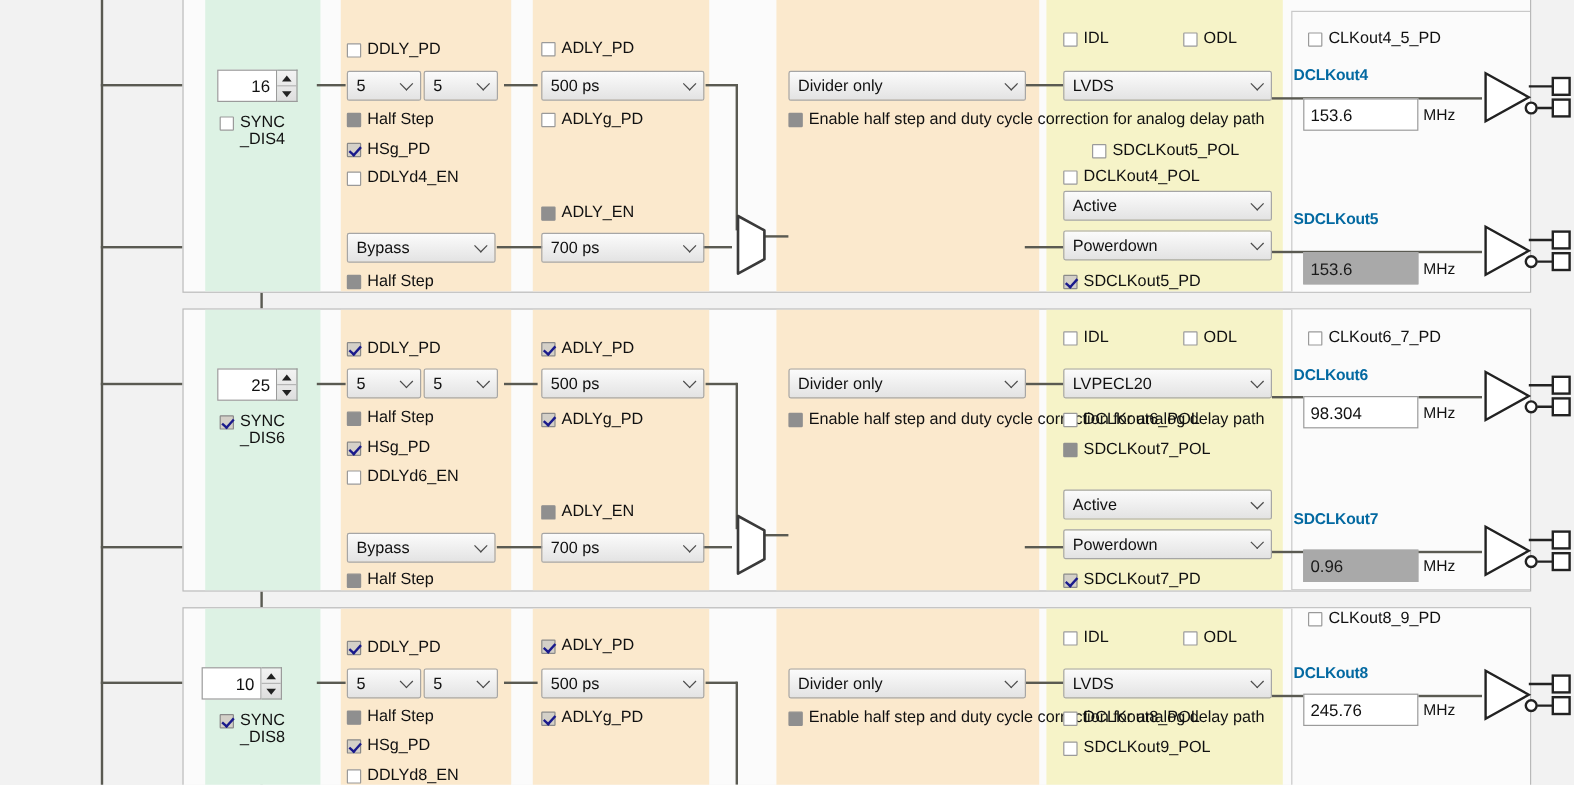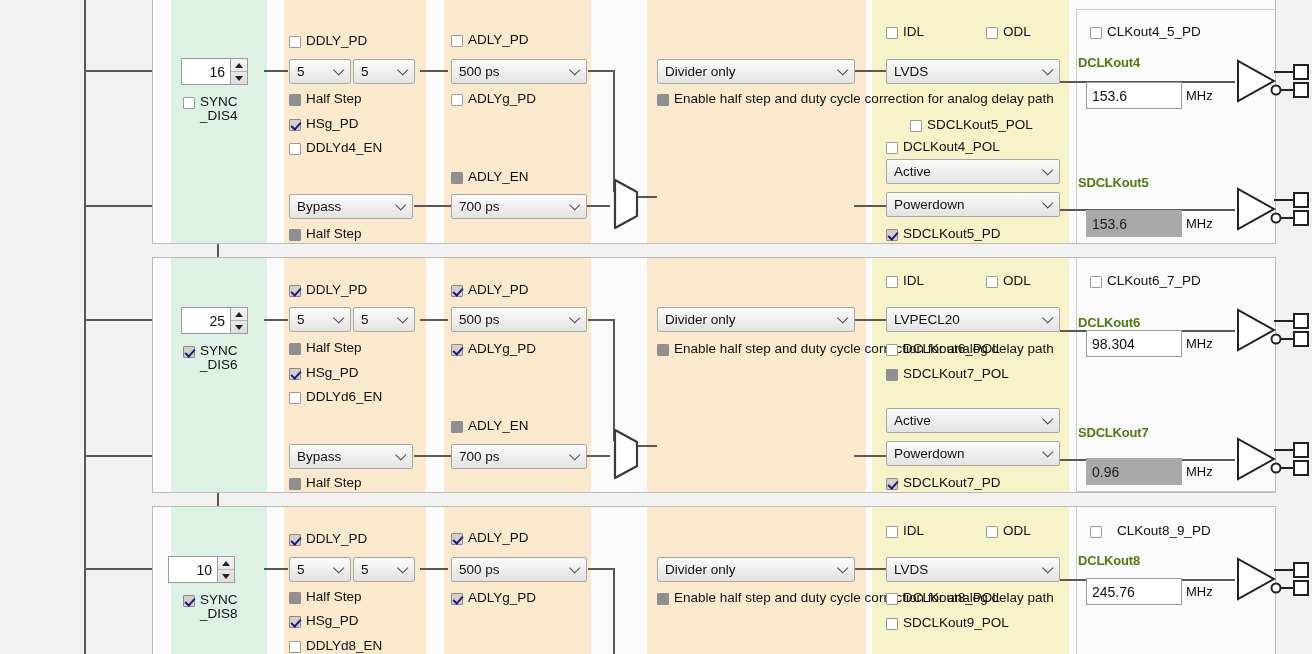--- a/index.html
+++ b/index.html
@@ -110,21 +110,21 @@
   .txtfld {
     position:absolute; height:27px; width:96px;
     background:#fff; border:1px solid #9b9b9b;
     display:flex; align-items:center; padding-left:5px;
     font-size:14px;
   }
   .txtfld.ro { background:#a9a9a9; border-color:#a9a9a9; color:#1a1a1a; }
 
   .unit { position:absolute; font-size:13px; color:#111; }
   .plain { position:absolute; font-size:13px; color:#333; white-space:nowrap; }
-  .plain.bold { font-weight:bold; color:#4d7c0f; letter-spacing:-.2px;}
+  .plain.bold { font-weight:bold; color:#0369a1; letter-spacing:-.2px;}
 
   .helptext { position:absolute; font-size:13.5px; line-height:17px; width:166px; color:#111; }
 
   .mux { position:absolute; }
   .buf  { position:absolute; }
 </style>
 </head>
 <body>
 
 <div id="stage">
@@ -490,21 +490,21 @@
   </div>
   <div class="cb on" style="left:886px; top:476px;">
     <span class="box"></span>
     <span class="lbl">SDCLKout7_PD</span>
   </div>
 
   <div class="cb" style="left:1090px; top:274px;">
     <span class="box"></span>
     <span class="lbl">CLKout6_7_PD</span>
   </div>
-  <div class="plain bold" style="left:1078px; top:315px;">DCLKout6</div>
+  <div class="plain bold" style="left:1078px; top:305px;">DCLKout6</div>
   <div class="txtfld" style="left:1086px; top:330px;">98.304</div>
   <div class="unit" style="left:1186px; top:336px;">MHz</div>
   <div class="plain bold" style="left:1078px; top:425px;">SDCLKout7</div>
   <div class="txtfld ro" style="left:1086px; top:458px;">0.96</div>
   <div class="unit" style="left:1186px; top:464px;">MHz</div>
 
   <div class="spin" style="left:168px; top:556px;">
     <div class="fld">10</div>
     <div class="btns">
       <div>
@@ -581,21 +581,21 @@
   </div>
   <div class="cb" style="left:886px; top:591px;">
     <span class="box"></span>
     <span class="lbl">DCLKout8_POL</span>
   </div>
   <div class="cb" style="left:886px; top:616px;">
     <span class="box"></span>
     <span class="lbl">SDCLKout9_POL</span>
   </div>
 
-  <div class="cb" style="left:1090px; top:524px;gap:10px;">
+  <div class="cb" style="left:1090px; top:508px;">
     <span class="box"></span>
     <span class="lbl">CLKout8_9_PD</span>
   </div>
   <div class="plain bold" style="left:1078px; top:553px;">DCLKout8</div>
   <div class="txtfld" style="left:1086px; top:578px;">245.76</div>
   <div class="unit" style="left:1186px; top:584px;">MHz</div>
 
 </div>
 
 </body></html>

